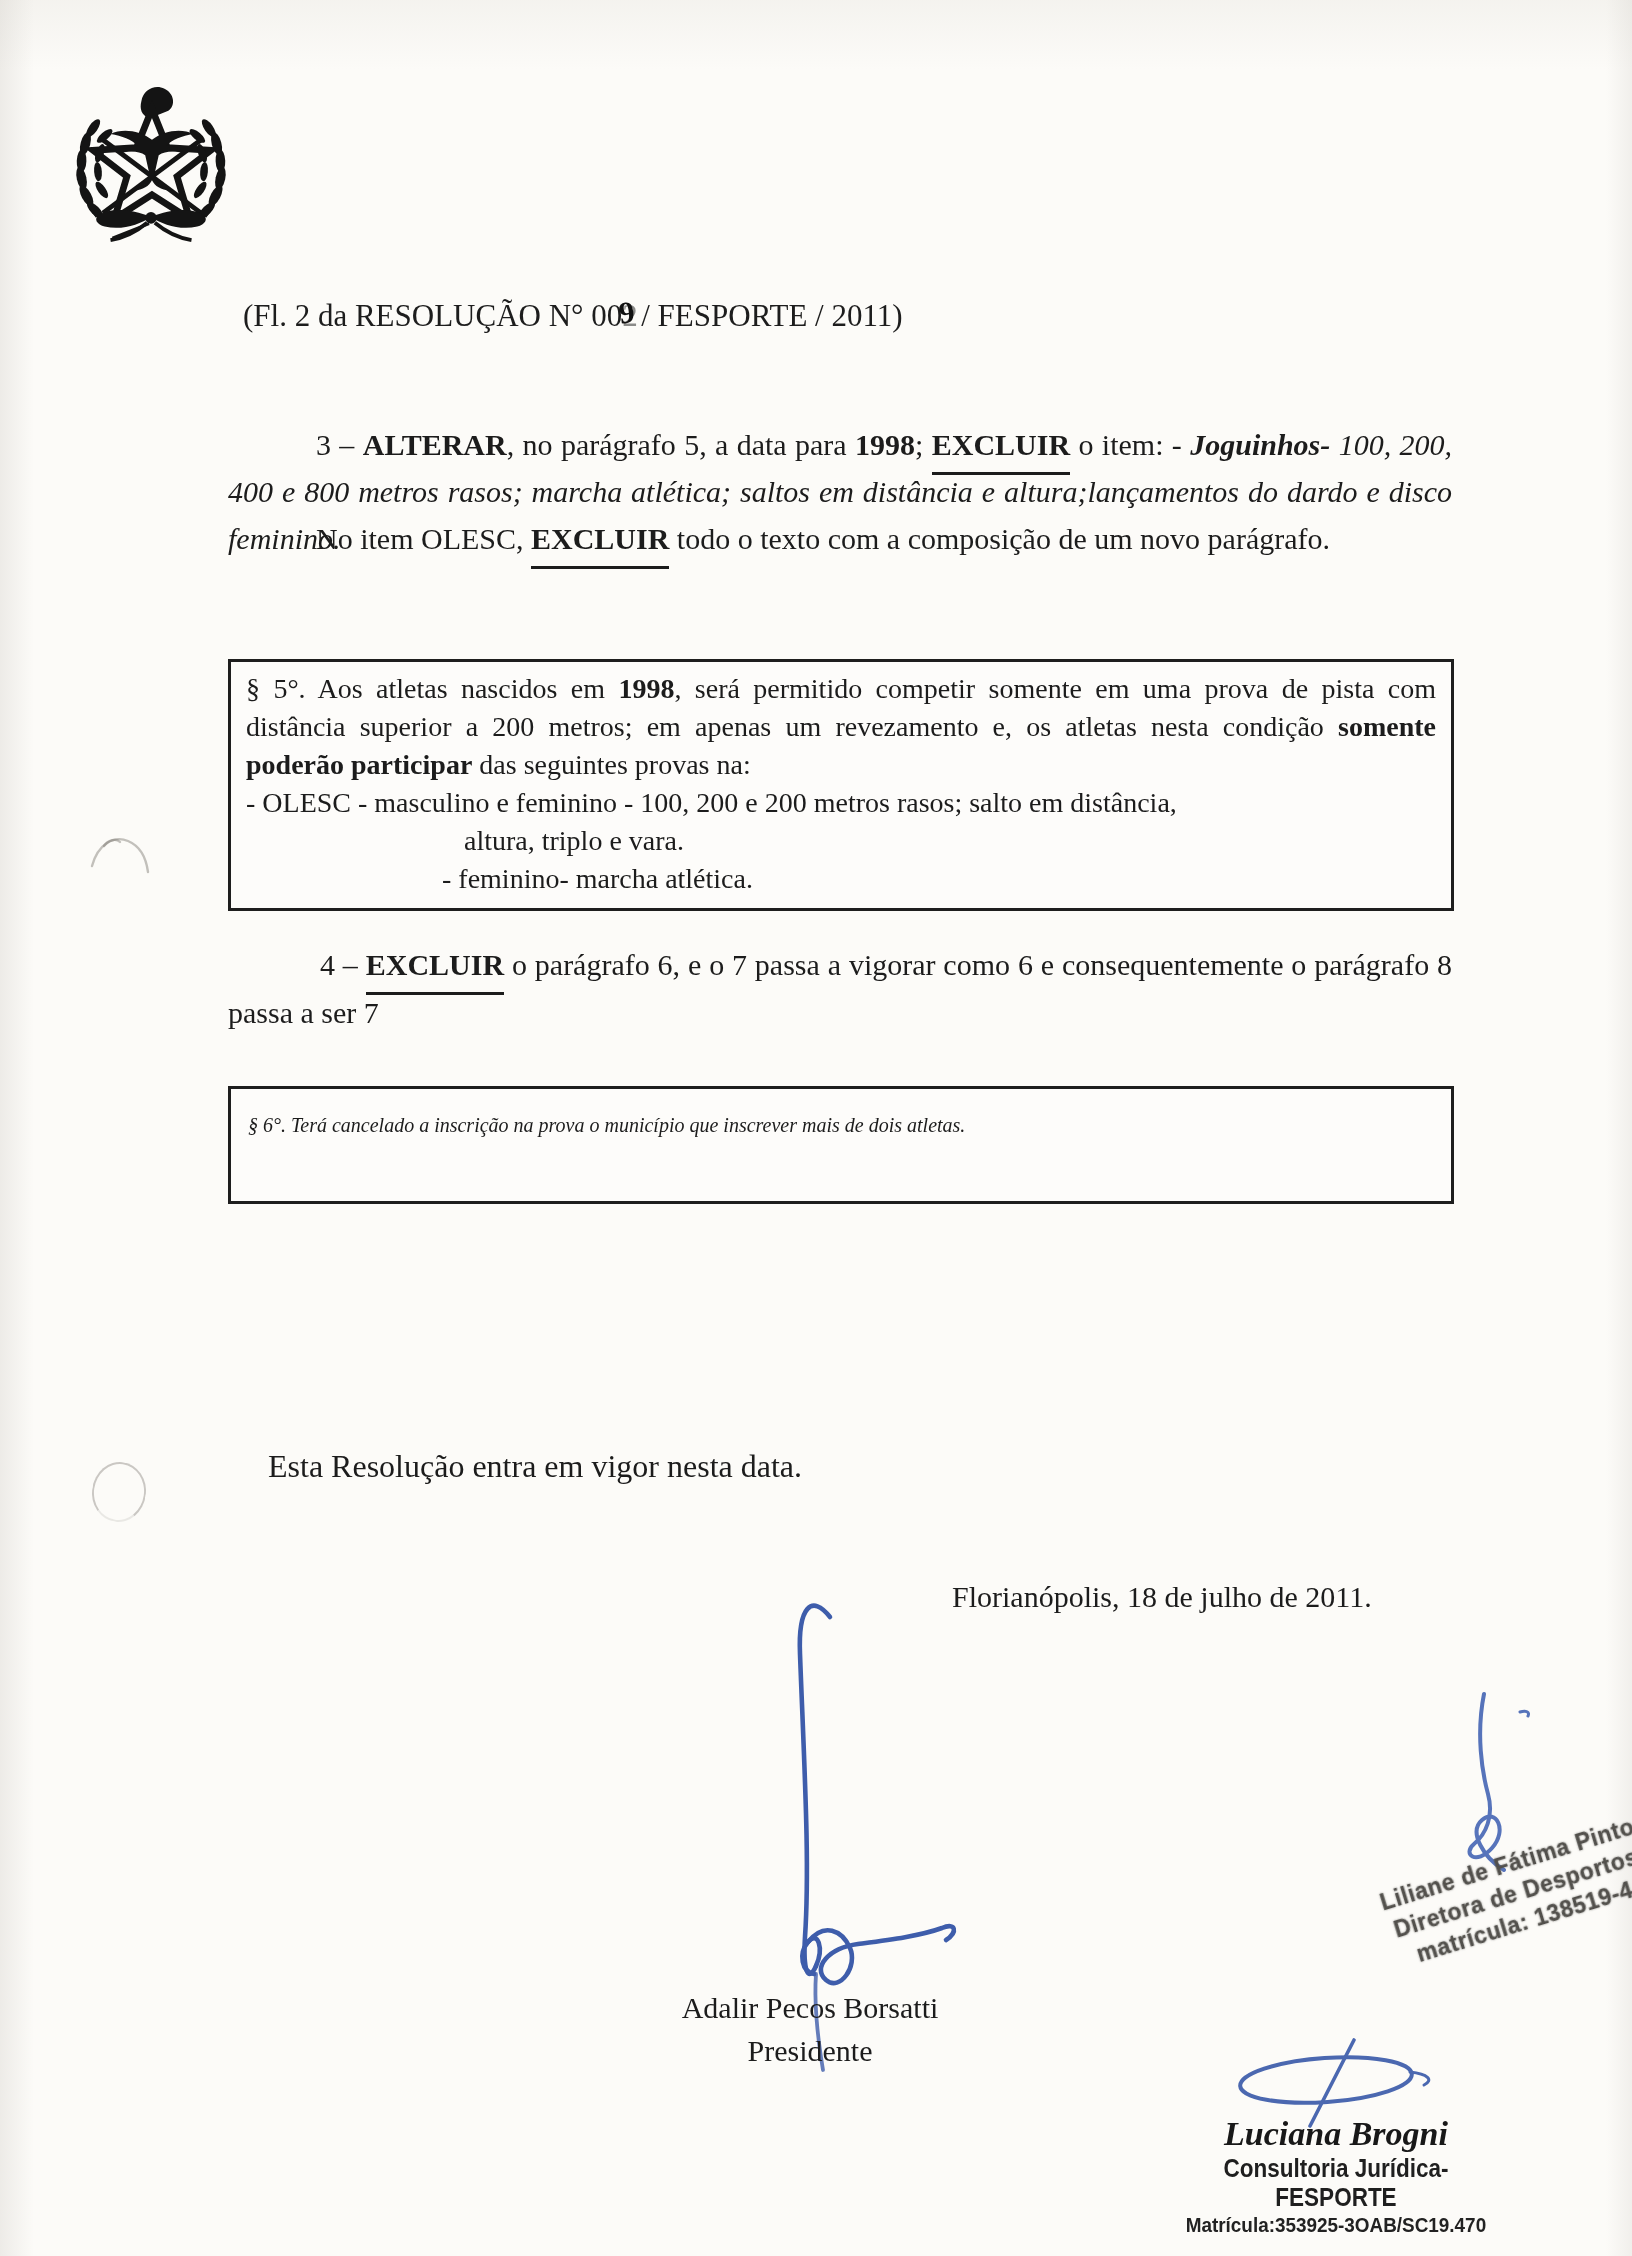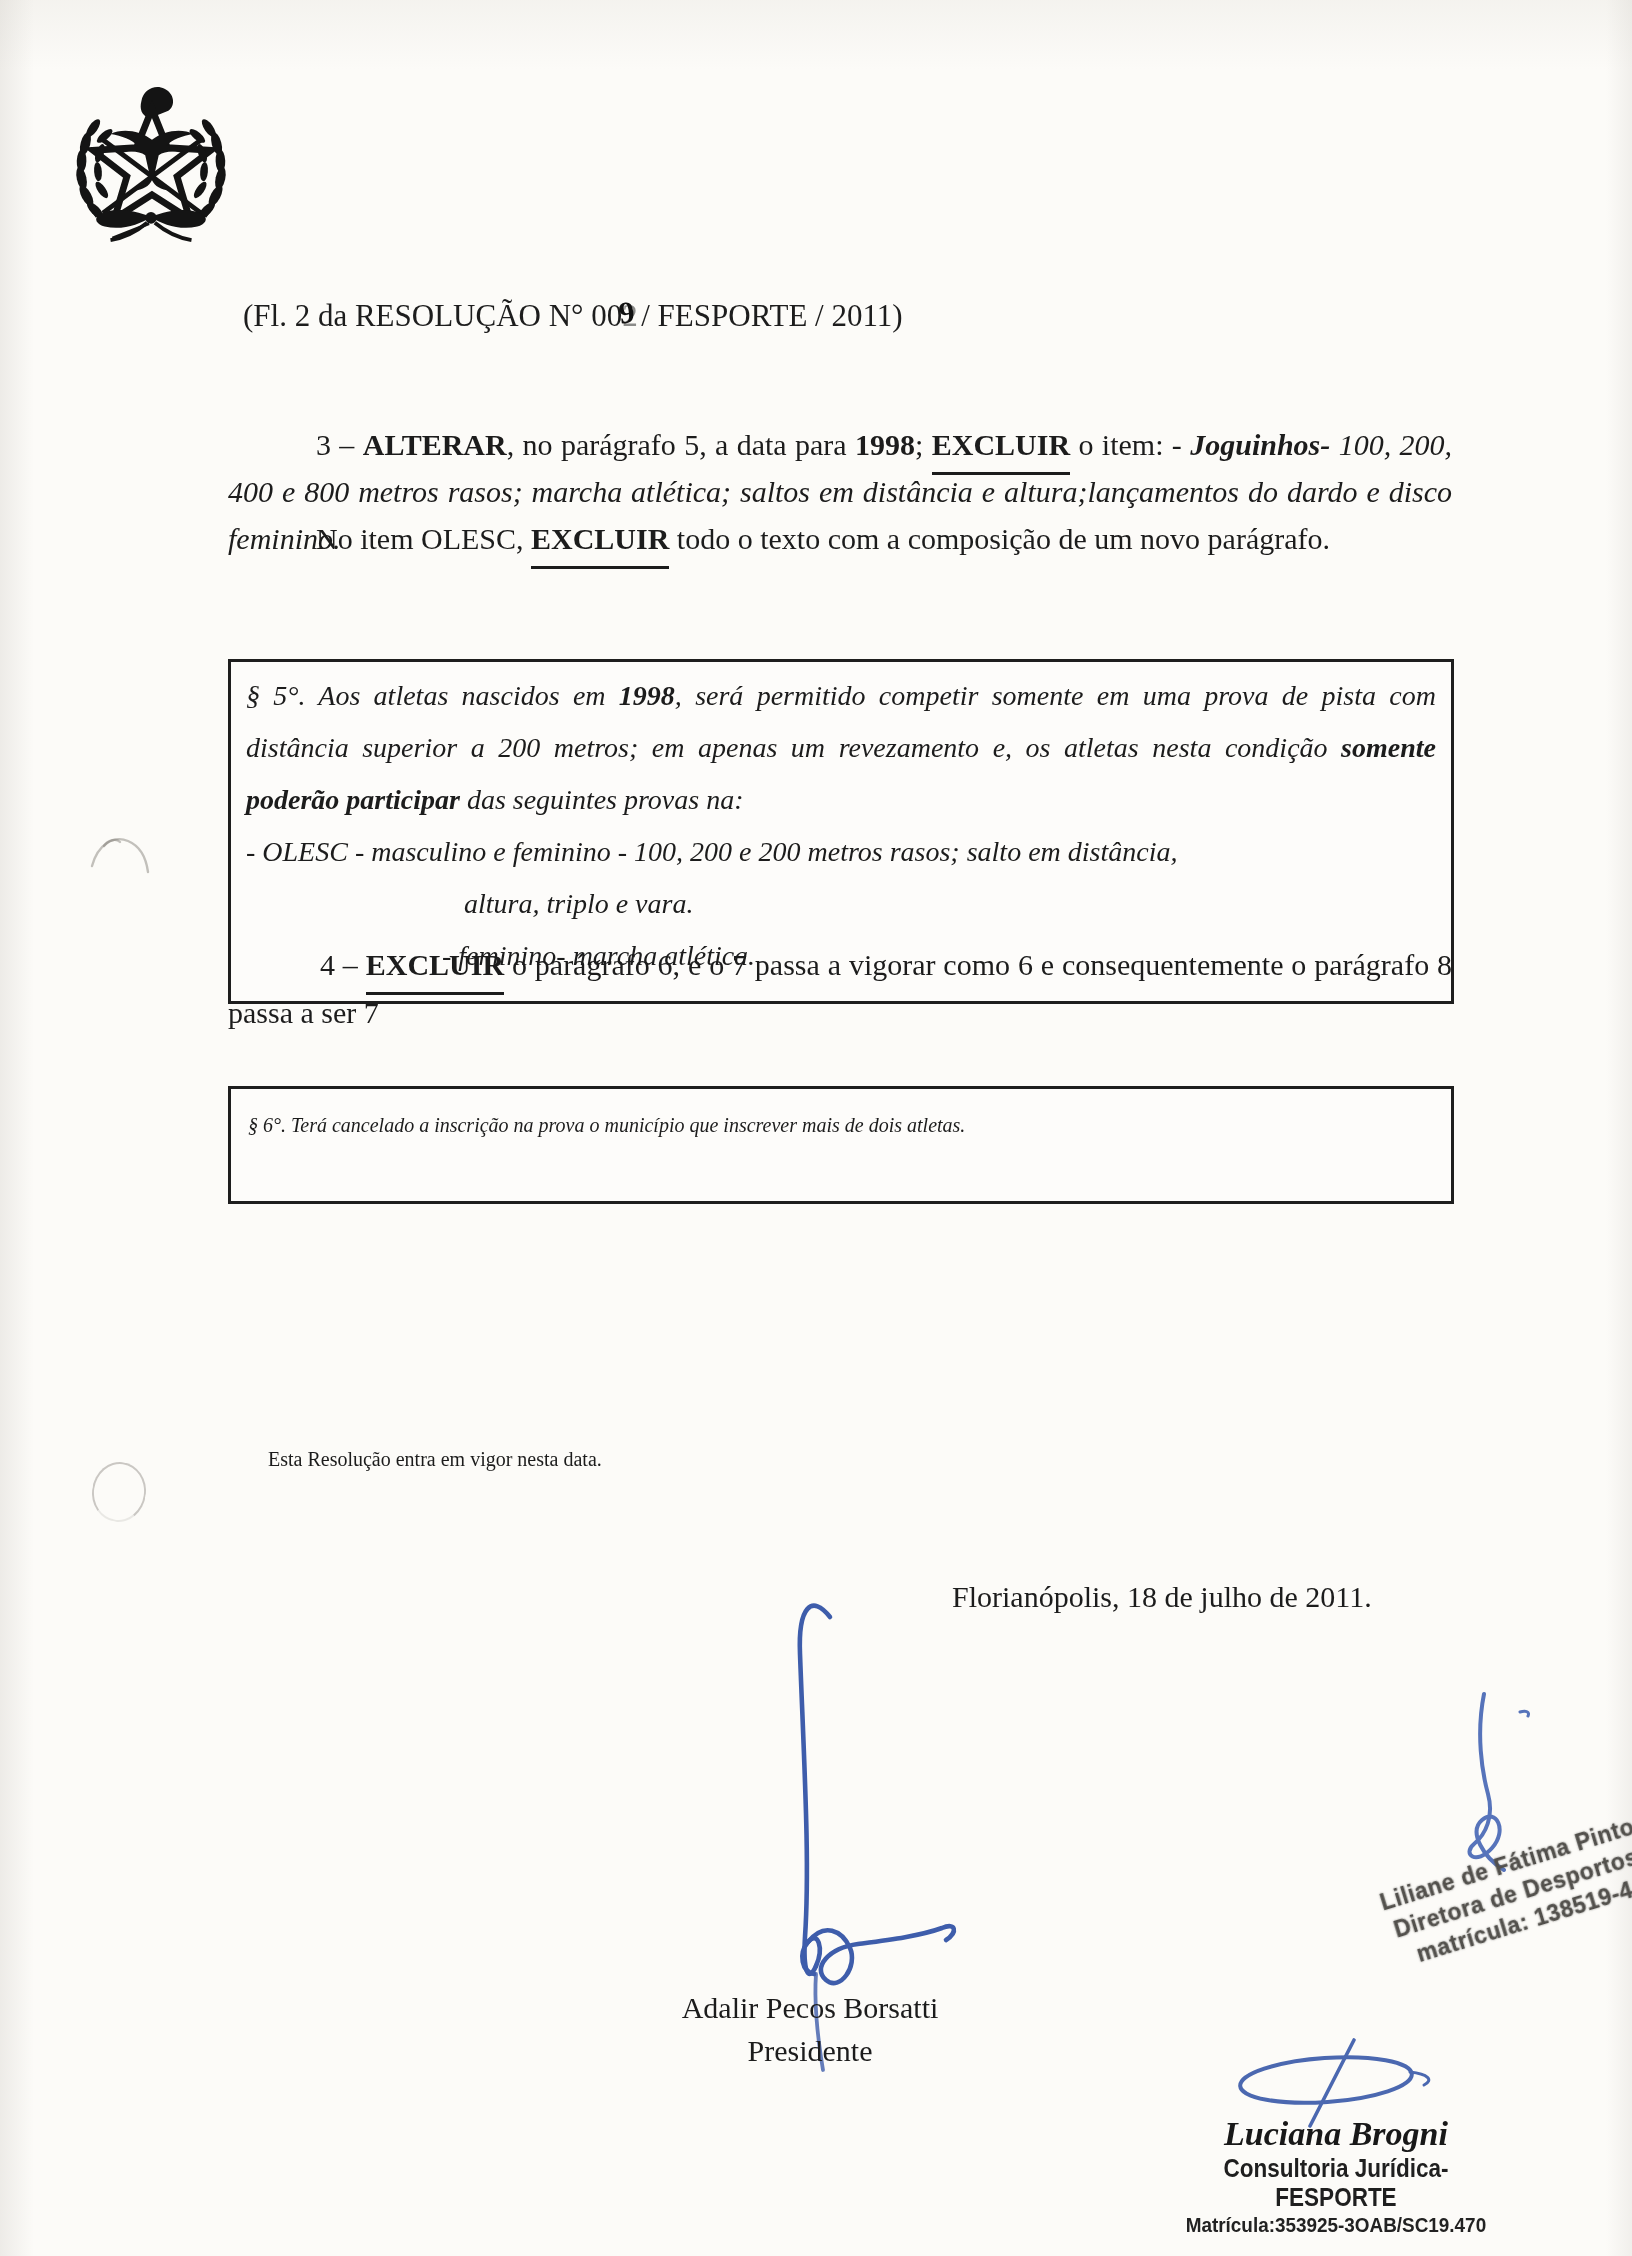--- a/index.html
+++ b/index.html
@@ -26,30 +26,30 @@
 
   .folio{left:243px;top:298px;font-size:31px;color:#1d1d1d;}
   .digit-wrap{position:relative;display:inline-block;width:19px;}
   .digit-typed{opacity:.5;}
   .digit-hand{position:absolute;left:-3px;top:-3px;font-weight:bold;transform:rotate(-7deg);color:#111;}
 
   .para3{left:228px;top:421px;width:1224px;font-size:30px;line-height:47px;text-indent:88px;}
   .para3b{left:228px;top:515px;width:1224px;font-size:30px;line-height:47px;text-indent:88px;}
 
   .boxed{border:3px solid #1e1e1e;background:rgba(255,255,255,.25);}
-  .box5{left:228px;top:659px;width:1190px;padding:8px 15px 19px;font-size:28px;line-height:52px;font-style:italic;}
+  .box5{left:228px;top:659px;width:1190px;padding:8px 15px 10px;font-size:28px;line-height:38px;}
   .box5 .ind1{margin-left:218px;}
   .box5 .ind2{margin-left:196px;}
 
   .para4{left:228px;top:941px;width:1224px;font-size:30px;line-height:48px;text-indent:92px;}
 
   .box67{left:228px;top:1086px;width:1186px;padding:14px 17px 18px;font-size:20px;line-height:44px;font-style:italic;}
   .box67 .gap{height:36px;}
 
-  .closing{left:268px;top:1448px;font-size:20px;}
+  .closing{left:268px;top:1448px;font-size:32px;}
   .placedate{left:952px;top:1580px;font-size:30px;}
 
   .sig-president{left:690px;top:1592px;width:320px;height:486px;pointer-events:none;}
   .president-block{left:630px;top:1986px;width:360px;text-align:center;font-size:30px;line-height:43px;}
 
   .dir-squiggle{left:1412px;top:1686px;width:140px;height:200px;}
   .stamp{
     left:1342px;top:1848px;width:348px;transform:rotate(-17deg);transform-origin:50% 50%;
     font-family:"Liberation Sans", sans-serif;font-weight:bold;color:#52504c;
     font-size:23px;line-height:30px;text-align:center;letter-spacing:.6px;

